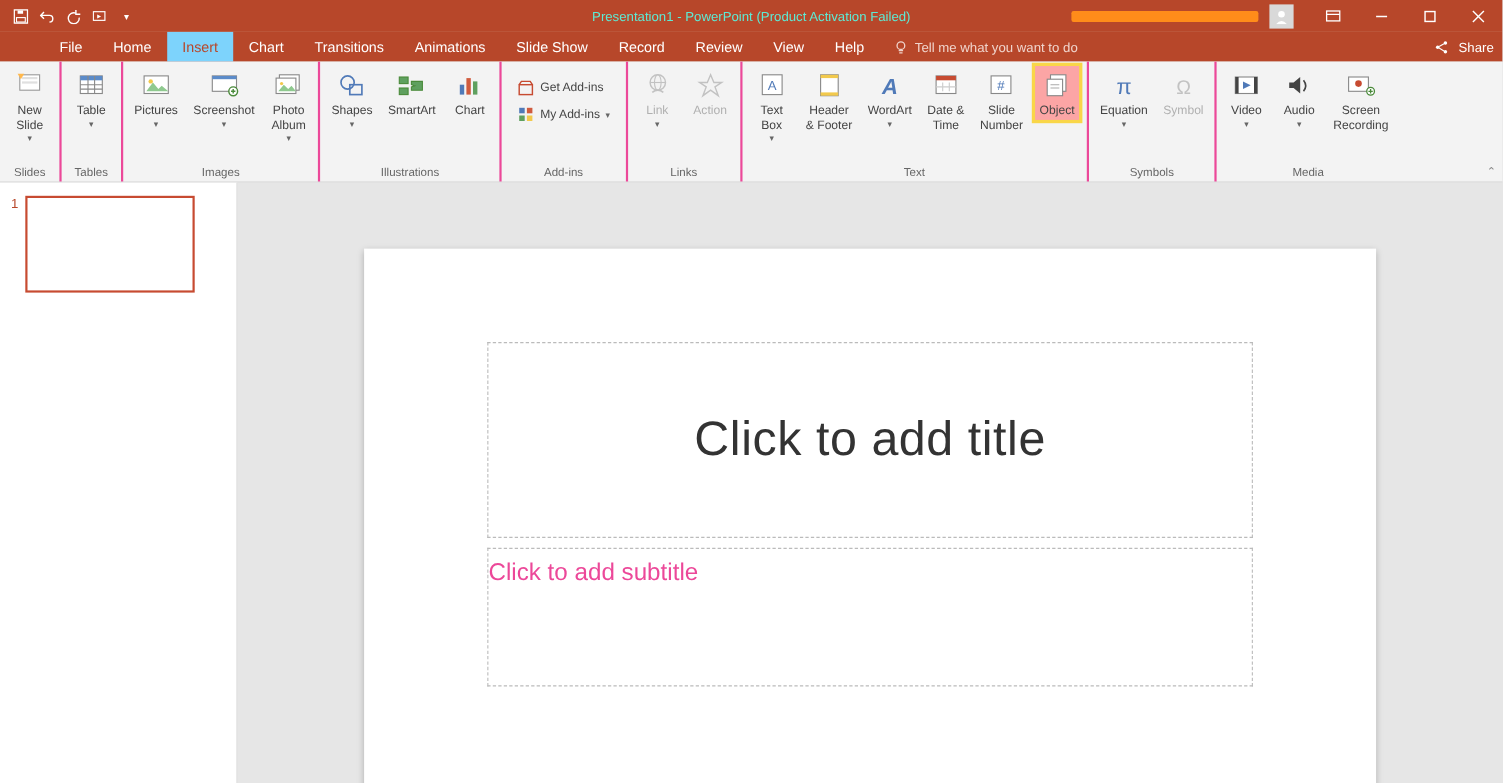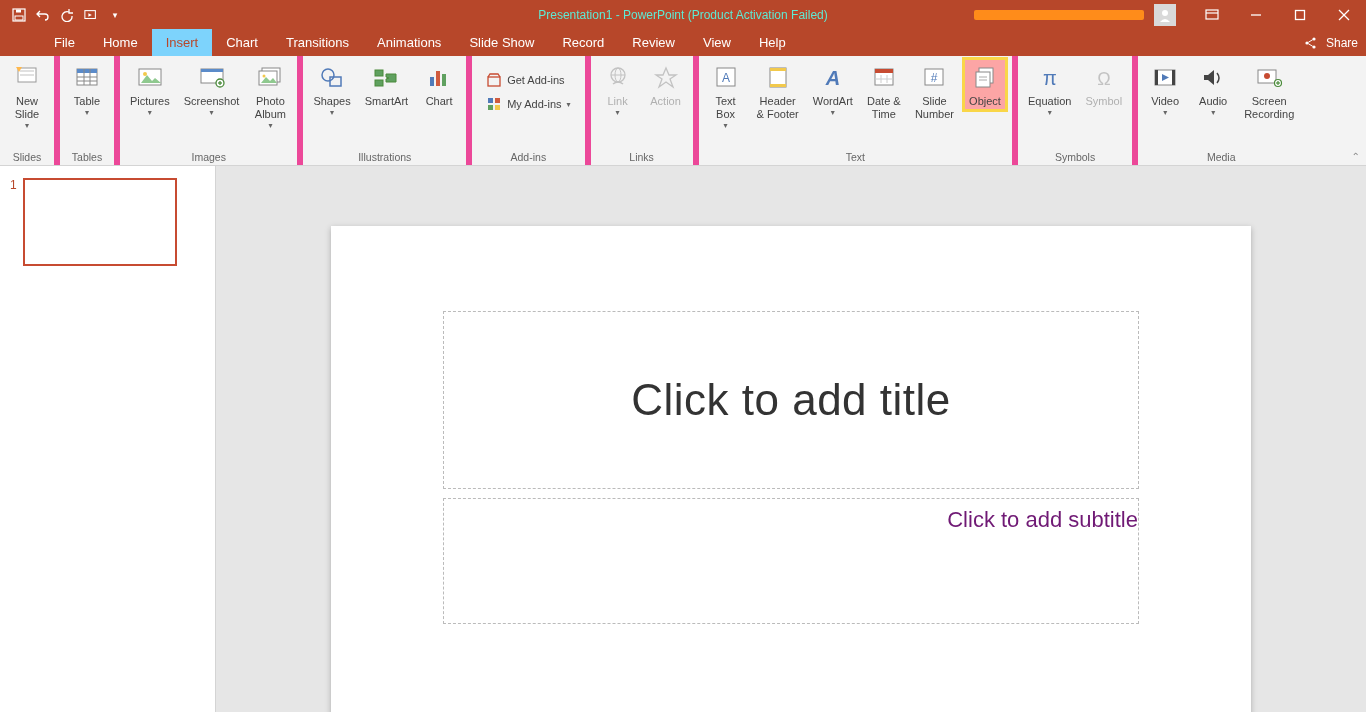--- a/index.html
+++ b/index.html
@@ -18,21 +18,21 @@
 
 .menu-row { height: 27px; background: #b7472a; display: flex; align-items: stretch; color: #fff; font-size: 13px; position: relative; padding-left: 40px; }
 .menu-tab { padding: 0 14px; display: flex; align-items: center; cursor: default; }
 .menu-tab.active { background: #7dd3fc; color: #b7472a; }
 .menu-spacer { flex: 1; display: flex; align-items: center; }
 .tell-me { display: flex; align-items: center; gap: 6px; margin-left: 12px; color: #f0d4cc; font-size: 12px; }
 .share { position: absolute; right: 8px; top: 0; height: 100%; display: flex; align-items: center; gap: 8px; color: #ffffff; font-size: 12px; justify-content: space-between; }
 
 
 .ribbon { height: 110px; background: #f3f3f3; border-bottom: 1px solid #d4d4d4; display: flex; position: relative; }
-.group { display: flex; flex-direction: column; border-right: 6px solid #ec4899; padding: 3px 6px 0 6px; }
+.group { display: flex; flex-direction: column; border-right: 2px solid #ec4899; padding: 3px 6px 0 6px; }
 .group-items { display: flex; align-items: flex-start; flex: 1; gap: 6px; }
 .group-label { text-align: center; font-size: 10.5px; color: #666; padding: 2px 0; }
 .big-btn { display: flex; flex-direction: column; align-items: center; justify-content: flex-start; padding: 2px 4px; min-width: 42px; cursor: default; }
 .big-btn .icon { height: 30px; display: flex; align-items: center; justify-content: center; margin-bottom: 2px; margin-top: 2px; }
 .big-btn .lbl { font-size: 11px; color: #444; text-align: center; line-height: 13px; white-space: pre; }
 .big-btn.disabled .lbl { color: #b0b0b0; }
 .big-btn.disabled svg { opacity: 0.45; }
 .big-btn.highlighted { outline: 3px solid #f9d648; outline-offset: -1px; background: #fca5a5; justify-content: flex-end; }
 .stack-btns { display: flex; flex-direction: column; gap: 4px; justify-content: center; height: 66px; padding: 0 4px; }
 .small-btn { display: flex; align-items: center; gap: 5px; font-size: 11px; color: #444; white-space: nowrap; padding: 2px 4px; }
@@ -41,21 +41,21 @@
 
 
 .workspace { position: absolute; top: 166px; left: 0; right: 0; bottom: 0; display: flex; }
 .thumb-panel { width: 216px; background: #fff; border-right: 1px solid #d4d4d4; padding: 12px 10px; }
 .thumb-wrap { display: flex; gap: 6px; }
 .thumb-num { font-size: 12px; color: #b7472a; }
 .thumb { width: 154px; height: 88px; border: 2px solid #c74b31; background: #fff; }
 .canvas-area { flex: 1; background: #e6e6e6; display: flex; justify-content: center; padding-top: 12px; overflow: hidden; }
 .slide { width: 920px; height: 518px; background: #fff; box-shadow: 0 2px 6px rgba(0,0,0,0.25); position: relative; margin-top: 48px; }
 .ph-title { position: absolute; left: 112px; right: 112px; top: 85px; height: 178px; border: 1px dashed #bbb; display: flex; align-items: center; justify-content: center; font-size: 44px; color: #333; font-weight: 300; letter-spacing: 0.5px; }
-.ph-sub { position: absolute; left: 112px; right: 112px; top: 272px; height: 126px; border: 1px dashed #bbb; padding-top: 8px; text-align: right; font-size: 22px; color: #701a75; font-weight: 300; }
+.ph-sub { position: absolute; left: 112px; right: 112px; top: 272px; height: 126px; border: 1px dashed #bbb; padding-top: 8px; text-align: left; font-size: 22px; color: #ec4899; font-weight: 300; }
 </style>
 </head>
 <body>
 
 <div class="title-bar">
   <div class="qat">
     <span class="qat-btn">
         <svg width="14" height="14" viewBox="0 0 14 14">
           <rect x="1" y="1" width="12" height="12" fill="none" stroke="#fff" stroke-width="1.2"></rect>
           <rect x="3" y="8" width="8" height="4" fill="none" stroke="#fff" stroke-width="1"></rect>
@@ -120,20 +120,30 @@
   <div class="menu-tab">Home</div>
   <div class="menu-tab active">Insert</div>
   <div class="menu-tab">Chart</div>
   <div class="menu-tab">Transitions</div>
   <div class="menu-tab">Animations</div>
   <div class="menu-tab">Slide Show</div>
   <div class="menu-tab">Record</div>
   <div class="menu-tab">Review</div>
   <div class="menu-tab">View</div>
   <div class="menu-tab">Help</div>
+  <div class="menu-spacer">
+    <div class="tell-me">
+      <svg width="14" height="14" viewBox="0 0 14 14">
+          <circle cx="7" cy="5.5" r="3.5" fill="none" stroke="#f0d4cc" stroke-width="1.2"></circle>
+          <line x1="5" y1="10" x2="9" y2="10" stroke="#f0d4cc" stroke-width="1.2"></line>
+          <line x1="5.5" y1="12" x2="8.5" y2="12" stroke="#f0d4cc" stroke-width="1.2"></line>
+        </svg>
+      <span>Tell me what you want to do</span>
+    </div>
+  </div>
   <div class="share">
     <svg width="14" height="14" viewBox="0 0 14 14">
         <circle cx="3" cy="7" r="1.6" fill="#fff"></circle>
         <circle cx="10" cy="3" r="1.6" fill="#fff"></circle>
         <circle cx="10" cy="11" r="1.6" fill="#fff"></circle>
         <line x1="4.3" y1="6.3" x2="8.7" y2="3.7" stroke="#fff" stroke-width="1"></line>
         <line x1="4.3" y1="7.7" x2="8.7" y2="10.3" stroke="#fff" stroke-width="1"></line>
       </svg>
     <span>Share</span>
   </div>

